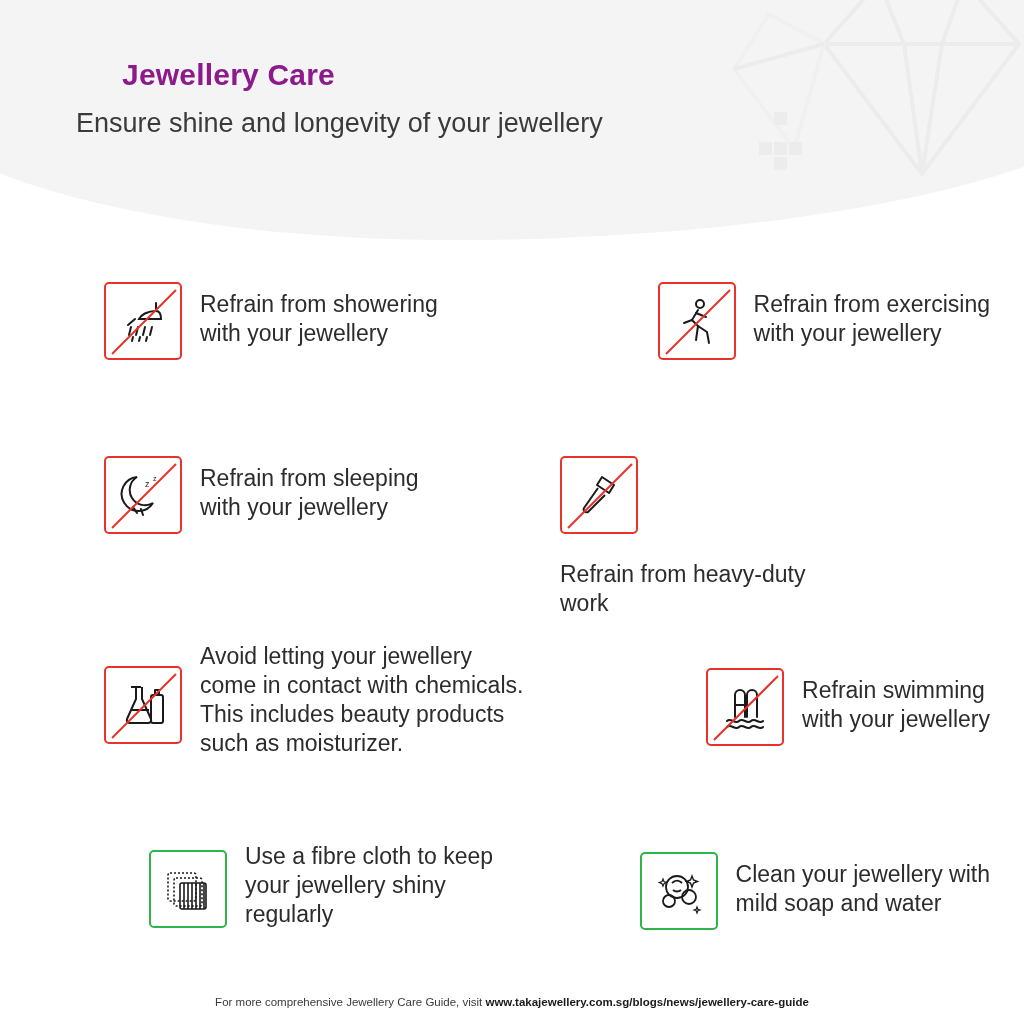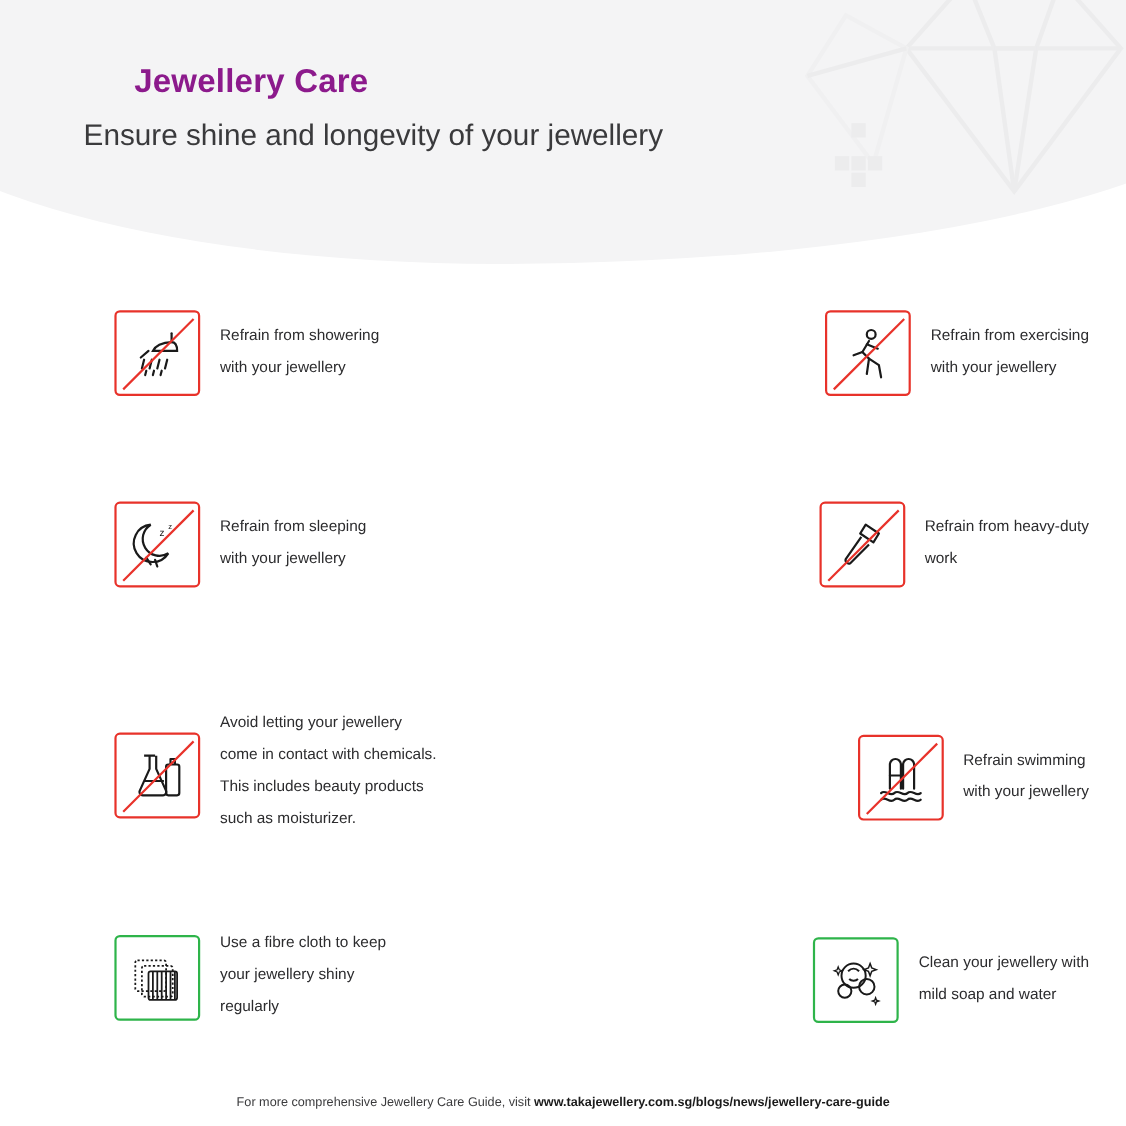--- a/index.html
+++ b/index.html
@@ -114,21 +114,21 @@
     width: 78px; height: 78px;
     pointer-events: none;
   }
   .badge svg.glyph {
     position: absolute;
     left: 9px; top: 9px;
     width: 56px; height: 56px;
   }
 
   .item-text {
-    font-size: 14px;
+    font-size: 23px;
     line-height: 29px;
     color: #2c2c2e;
     padding-top: 8px;
     white-space: pre-line;
   }
   .item.tall .item-text { padding-top: 0; }
 
   
   .footer {
     position: absolute;
@@ -224,21 +224,21 @@
             <path d="M18 40 l4 6 M26 42 l2 6"></path>
           </svg>
           <svg class="slash" viewBox="0 0 78 78">
               <line x1="7" y1="71" x2="71" y2="7" stroke="#e8322a" stroke-width="2"></line>
             </svg>
         </div>
         <div class="item-text">Refrain from sleeping
 with your jewellery</div>
       </div>
 
-      <div class="item col-right" style="top:10px;">
+      <div class="item col-right" style="top:10px;flex-direction:column;">
         <div class="badge">
           <svg class="glyph" viewBox="0 0 56 56" fill="none" stroke="#1a1a1a" stroke-width="2" stroke-linejoin="round">
             <path d="M31 10 l12 8 l-5 8 l-12 -8z"></path>
             <path d="M27 21 l-14 20 a3 3 0 0 0 4 4 l17 -17"></path>
           </svg>
           <svg class="slash" viewBox="0 0 78 78">
               <line x1="7" y1="71" x2="71" y2="7" stroke="#e8322a" stroke-width="2"></line>
             </svg>
         </div>
         <div class="item-text">Refrain from heavy-duty
@@ -277,21 +277,21 @@
           <svg class="slash" viewBox="0 0 78 78">
               <line x1="7" y1="71" x2="71" y2="7" stroke="#e8322a" stroke-width="2"></line>
             </svg>
         </div>
         <div class="item-text">Refrain swimming
 with your jewellery</div>
       </div>
     </div>
 
     <div class="row" style="height:150px;">
-      <div class="item col-left tall" style="top:32px;">
+      <div class="item col-left tall" style="top:32px;margin-left:45px;">
         <div class="badge ok" style="margin-top:8px;">
           <svg class="glyph" viewBox="0 0 56 56" fill="none" stroke="#1a1a1a" stroke-width="1.6">
             <rect x="8" y="12" width="28" height="28" rx="2" stroke-dasharray="2 2"></rect>
             <rect x="14" y="17" width="28" height="28" rx="2" stroke-dasharray="2 2"></rect>
             <rect x="20" y="22" width="26" height="26" rx="2"></rect>
             <path d="M24 22 v26 M28 22 v26 M32 22 v26 M36 22 v26 M40 22 v26 M44 22 v26"></path>
           </svg>
         </div>
         <div class="item-text">Use a fibre cloth to keep
 your jewellery shiny

